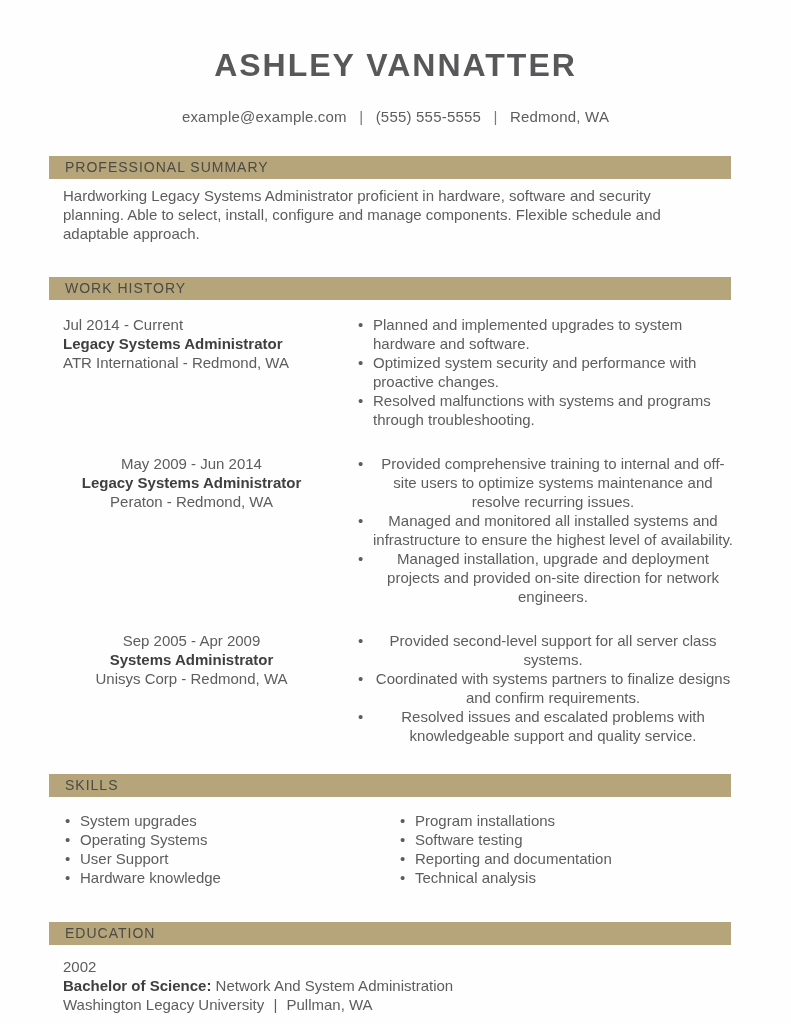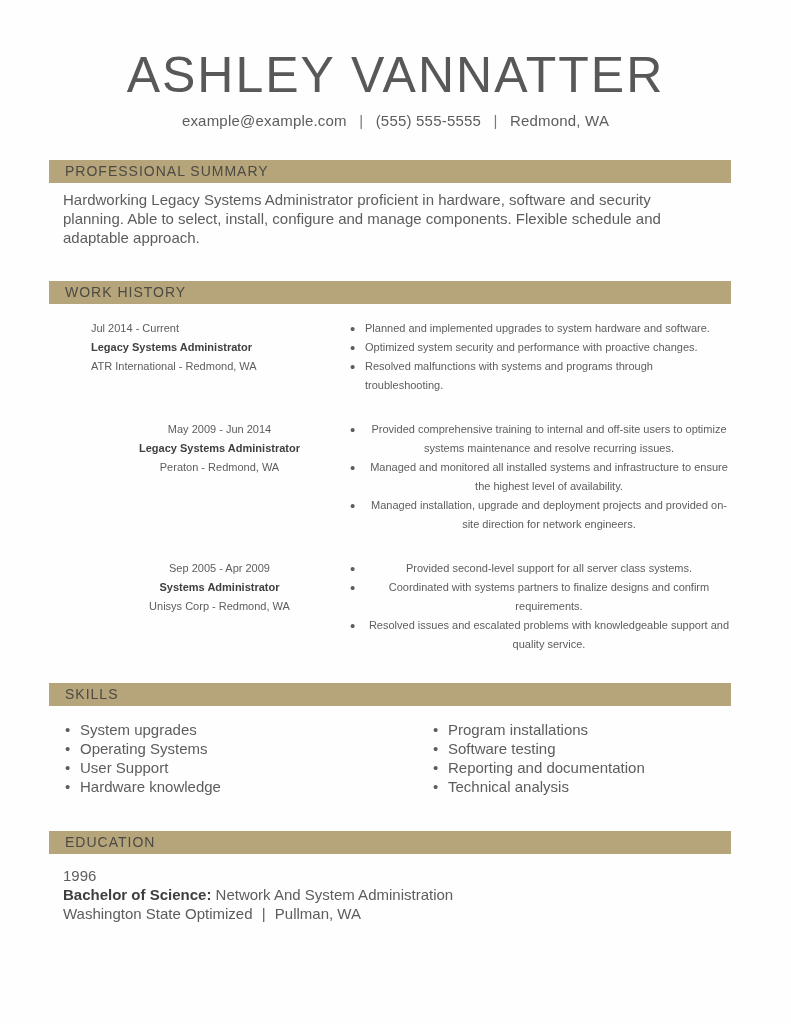--- a/index.html
+++ b/index.html
@@ -13,28 +13,28 @@
   }
   .page {
     width: 791px;
     height: 1024px;
     background: #fefefe;
     padding-top: 48px;
   }
   
   .resume-header { text-align: center; }
   .candidate-name {
-    font-size: 50px;
-    font-weight: 400;
+    font-size: 32px;
+    font-weight: 700;
     letter-spacing: 2px;
     color: var(--name_text, #58585a);
     line-height: 1.1;
   }
   .contact-line {
-    margin-top: 9px;
+    margin-top: 25px;
     font-size: 15px;
     color: var(--body_text, #5d5d5d);
     letter-spacing: 0.2px;
   }
   .contact-sep { padding: 0 8px; color: #7a7a7a; }
   
   .section-bar {
     margin: 0 60px 0 49px;
     background: var(--accent, #b6a47a);
     padding: 3px 8px 4px 16px;
@@ -50,23 +50,24 @@
   
   .summary-text {
     margin: 7px 96px 0 63px;
     font-size: 15px;
     line-height: 19px;
     color: var(--body_text, #5d5d5d);
   }
   .job {
     display: grid;
     grid-template-columns: 257px 1fr;
-    margin: 15px 58px 0 91px;
-    font-size: 11px;
+    margin: 15px 58px 0 63px;
+    font-size: 15px;
     line-height: 19px;
+    gap: 36px;
   }
   .job + .job { margin-top: 25px; text-align: center; }
   .job-title { font-weight: bold; color: var(--emphasis_text, #3f3f3f); }
   ul.bullets {
     list-style: none;
     margin: 0;
     padding: 0;
   }
   ul.bullets li {
     padding-left: 17px;
@@ -79,21 +80,20 @@
     top: 0;
     font-size: 15px;
     color: var(--body_text, #5d5d5d);
   }
   .skills-grid {
     display: grid;
     grid-template-columns: 335px 1fr;
     margin: 14px 60px 0 63px;
     font-size: 15px;
     line-height: 19px;
-    gap: 33px;
   }
   .education-block {
     margin: 12px 60px 0 63px;
     font-size: 15px;
     line-height: 19px;
   }
   .degree-label { font-weight: bold; color: var(--emphasis_text, #3f3f3f); }
   .edu-sep { padding: 0 5px; }
 </style>
 </head>
@@ -174,26 +174,26 @@
         <li>Software testing</li>
         <li>Reporting and documentation</li>
         <li>Technical analysis</li>
       </ul>
     </div>
   </section>
 
   <section>
     <div class="section-bar bar-education">EDUCATION</div>
     <div class="education-block">
-      <div>1996</div>
+      <div>2002</div>
       <div>
         <span class="degree-label">Bachelor of Science:</span>
         <span>Network And System Administration</span>
       </div>
       <div>
-        <span>Washington State Optimized</span>
+        <span>Washington Legacy University</span>
         <span class="edu-sep">|</span>
         <span>Pullman, WA</span>
       </div>
     </div>
   </section>
 
 </div>
 
 </body></html>

